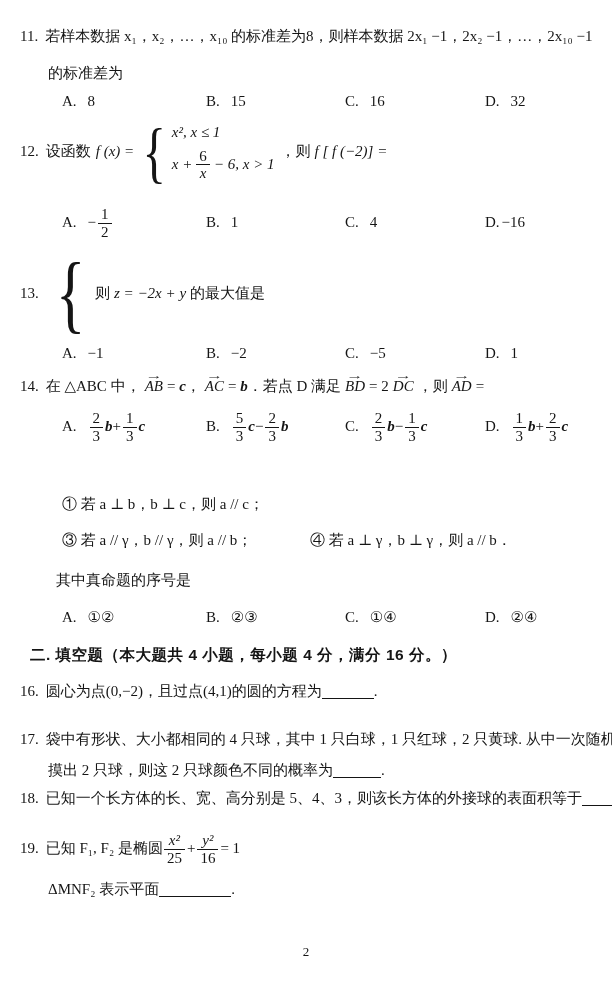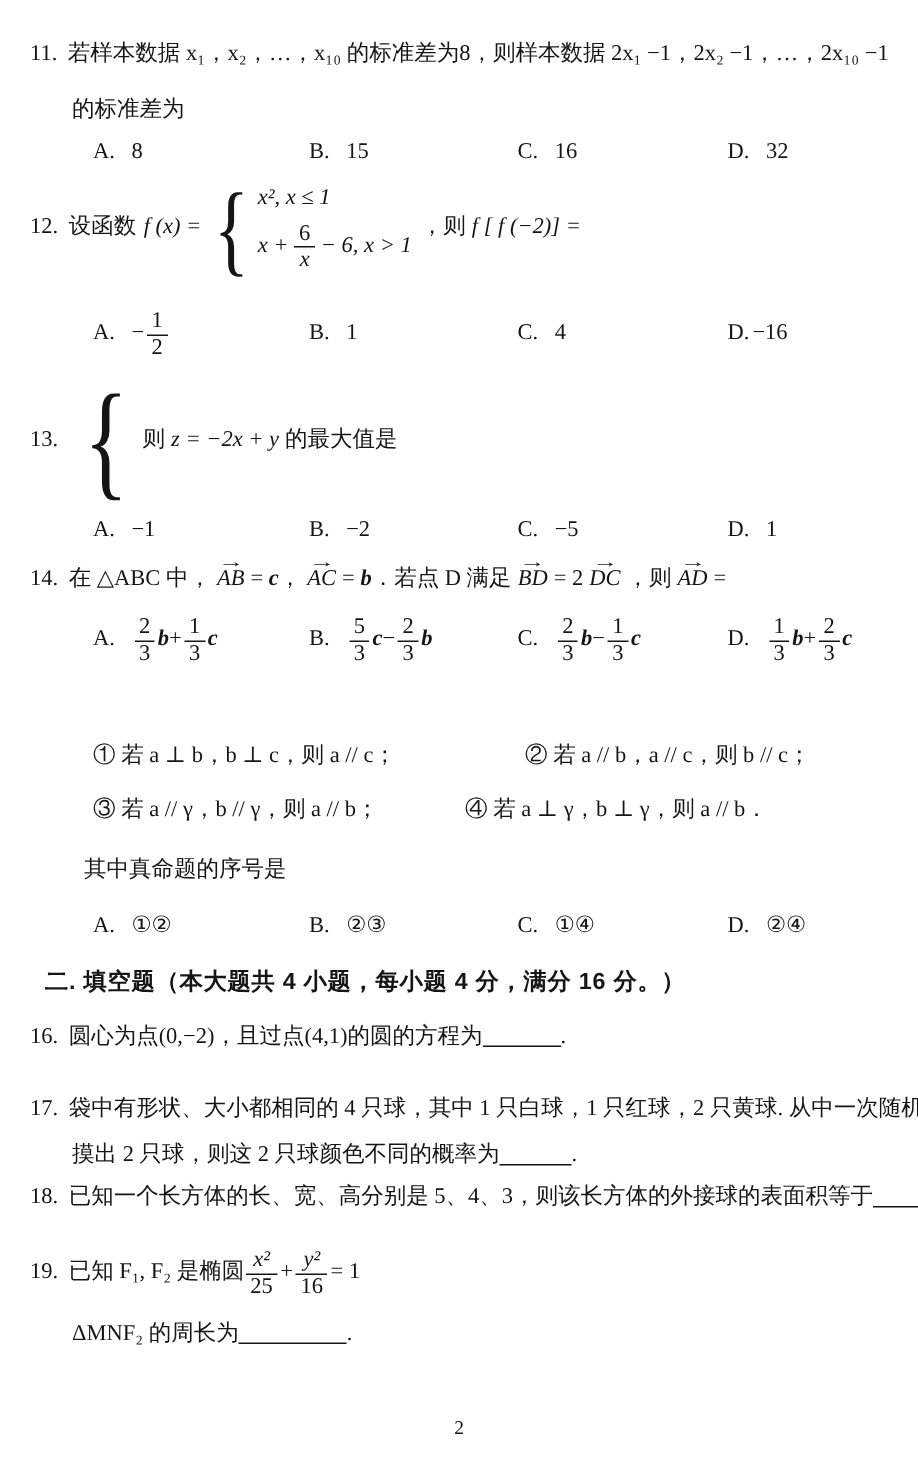--- a/index.html
+++ b/index.html
@@ -198,21 +198,20 @@
         <span class="frac">
           <span class="num">2</span>
           <span class="den">3</span>
         </span>
         <span class="bi">c</span>
     </span>
   </div>
 
   <div class="abs" style="top:495px; left:62px; right:8px; display:grid; grid-template-columns:248px auto;gap:40px;">
     <span>① 若 a ⊥ b，b ⊥ c，则 a // c；</span>
-    <span>② 若 a // b，a // c，则 b // c；</span>
   </div>
   <div class="abs" style="top:531px; left:62px; right:8px; display:grid; grid-template-columns:248px auto;">
     <span>③ 若 a // γ，b // γ，则 a // b；</span>
     <span>④ 若 a ⊥ γ，b ⊥ γ，则 a // b．</span>
   </div>
   <div class="abs qline" style="top:571px; left:56px;">
     <span>其中真命题的序号是</span>
   </div>
   <div class="opts" style="top:608px;">
     <span class="opt">
@@ -260,18 +259,18 @@
         <span class="den" style="font-style:normal;">25</span>
       </span>
     <span>+</span>
     <span class="frac math">
         <span class="num">y²</span>
         <span class="den" style="font-style:normal;">16</span>
       </span>
     <span>= 1</span>
   </div>
   <div class="abs qline" style="top:880px; left:48px;">
-    <span>ΔMNF₂ 的周长为</span><span class="blank w72"></span><span>.</span>
+    <span>ΔMNF₂ 表示平面</span><span class="blank w72"></span><span>.</span>
   </div>
 
   <div class="abs page-num" style="top:944px;">2</div>
 
 </div>
 
 </body></html>

